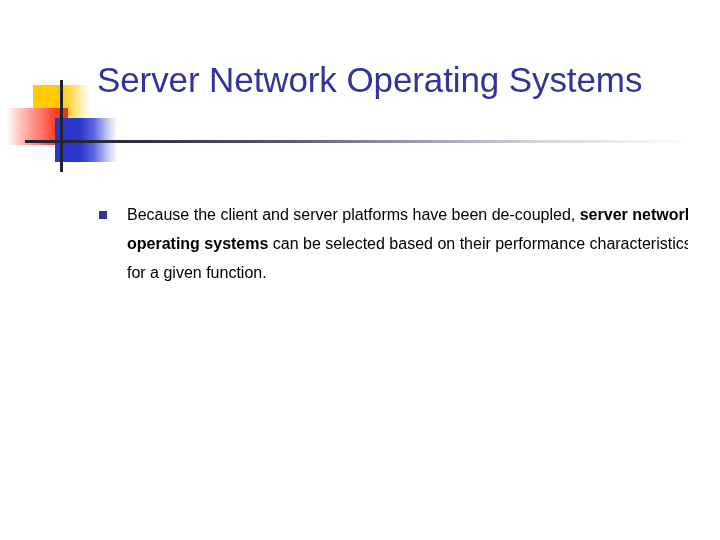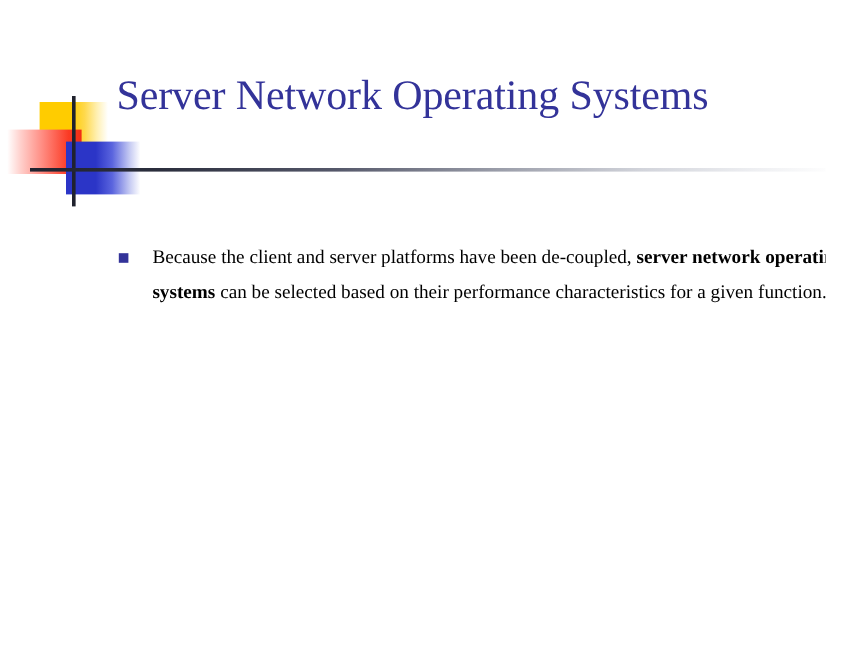--- a/index.html
+++ b/index.html
@@ -8,21 +8,21 @@
     padding: 0;
     background: #ffffff;
   }
 
   #slide {
     position: relative;
     width: 688px;
     height: 540px;
     background: #ffffff;
     overflow: hidden;
-    font-family: Liberation Serif, serif;
+    font-family: Liberation Sans, sans-serif;
   }
 
   
   .deco {
     position: absolute;
     left: 0;
     top: 0;
     width: 220px;
     height: 190px;
     pointer-events: none;

